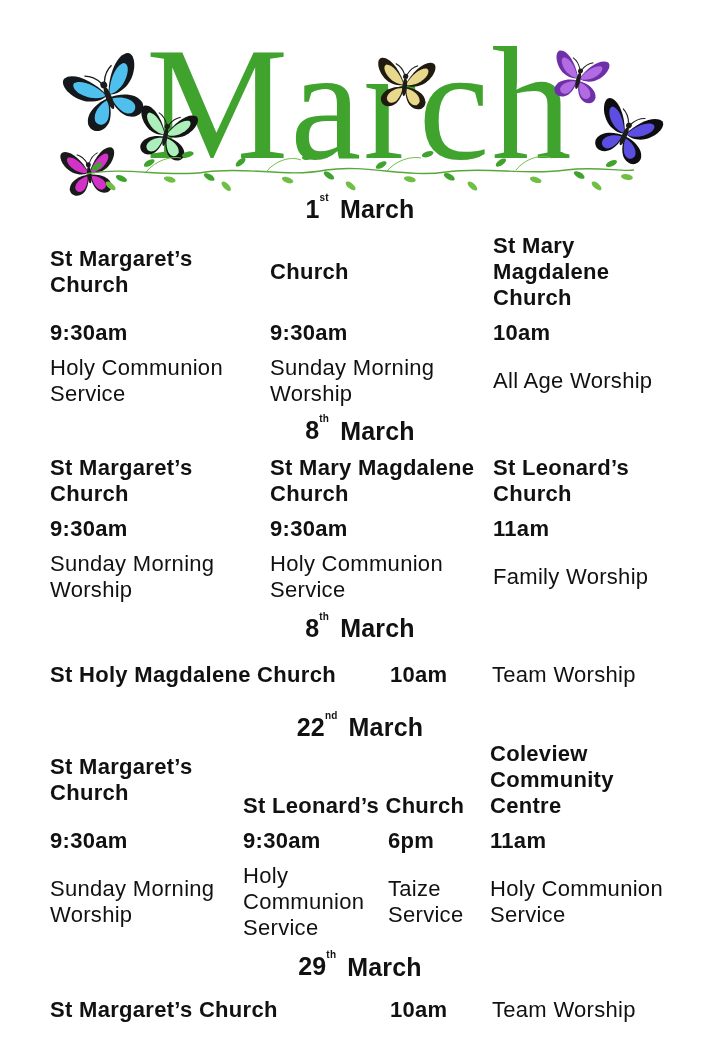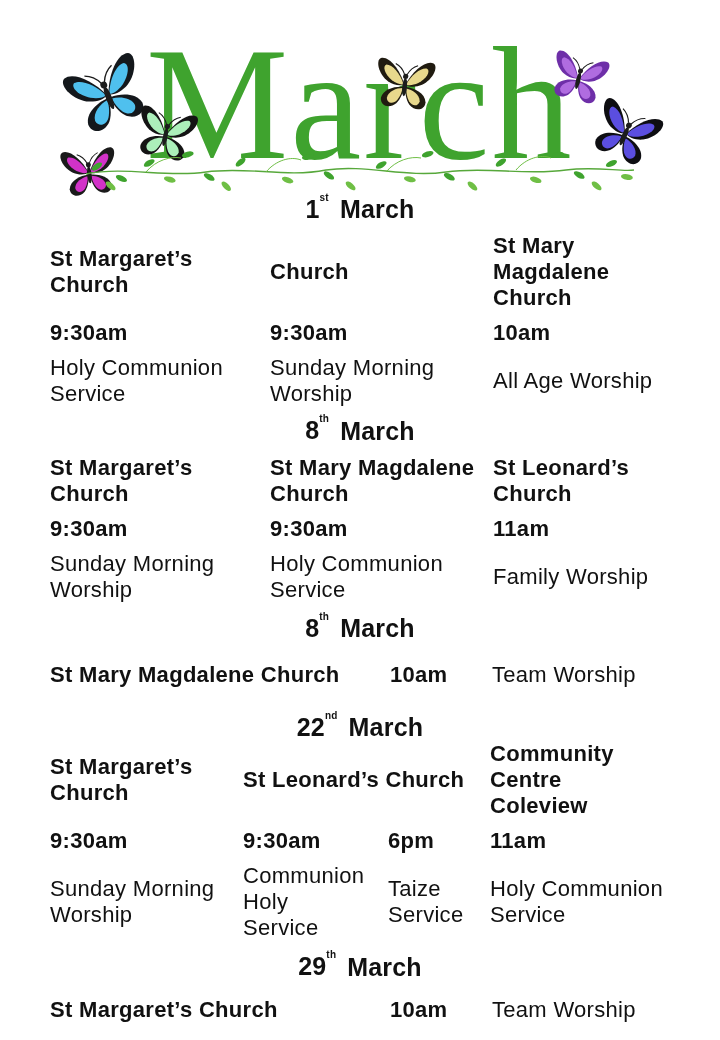--- a/index.html
+++ b/index.html
@@ -19,21 +19,21 @@
   .date-h .month { margin-left:11px; }
 
   
   .grid { display:grid; margin-left:50px; width:640px; row-gap:11px; font-size:22px; letter-spacing:.3px; }
   .g3 { grid-template-columns:220px 223px 197px; }
   .g4 { grid-template-columns:193px 145px 102px 200px; }
   .cell { line-height:26px; }
   .name { font-weight:bold; display:flex; flex-direction:column; justify-content:center; }
   .time { font-weight:bold; line-height:22px; }
   .svc  { display:flex; flex-direction:column; justify-content:center; }
-  .span2 { grid-column:2 / span 2; }
+  .span2 { grid-column:2 / span 2;justify-content:flex-end; }
 
   .rowgrid { display:grid; grid-template-columns:340px 102px 198px; margin-left:50px; width:640px;
     padding-top:8px; font-size:22px; letter-spacing:.3px; line-height:26px; }
   .rowgrid .church { font-weight:bold; }
   .rowgrid .time1 { font-weight:bold; }
 </style>
 </head>
 <body>
 
 <svg width="0" height="0" style="position:absolute" aria-hidden="true">
@@ -272,51 +272,51 @@
   <div class="cell svc">
     <div>Family Worship</div>
     <div></div>
   </div>
 </div>
 
 <div class="date-h" style="margin:8px 0 12px">
   <span>8</span><sup>th</sup><span class="month">March</span>
 </div>
 <div class="rowgrid">
-  <div class="church">St Mary Magdalene Church</div>
+  <div class="church">St Holy Magdalene Church</div>
   <div class="time1">10am</div>
   <div>Team Worship</div>
 </div>
 
 <div class="date-h" style="margin:22px 0 0">
   <span>22</span><sup>nd</sup><span class="month">March</span>
 </div>
 <div class="grid g4">
   <div class="cell name">
     <div>St Margaret’s</div>
     <div>Church</div>
   </div>
   <div class="cell name span2">
     <div>St Leonard’s Church</div>
   </div>
   <div class="cell name">
+    <div>Coleview</div>
     <div>Community Centre</div>
-    <div>Coleview</div>
   </div>
   <div class="cell time">9:30am</div>
   <div class="cell time">9:30am</div>
   <div class="cell time">6pm</div>
   <div class="cell time">11am</div>
   <div class="cell svc">
     <div>Sunday Morning</div>
     <div>Worship</div>
   </div>
   <div class="cell svc">
+    <div>Holy</div>
     <div>Communion</div>
-    <div>Holy</div>
     <div>Service</div>
   </div>
   <div class="cell svc">
     <div>Taize</div>
     <div>Service</div>
   </div>
   <div class="cell svc">
     <div>Holy Communion</div>
     <div>Service</div>
   </div>

